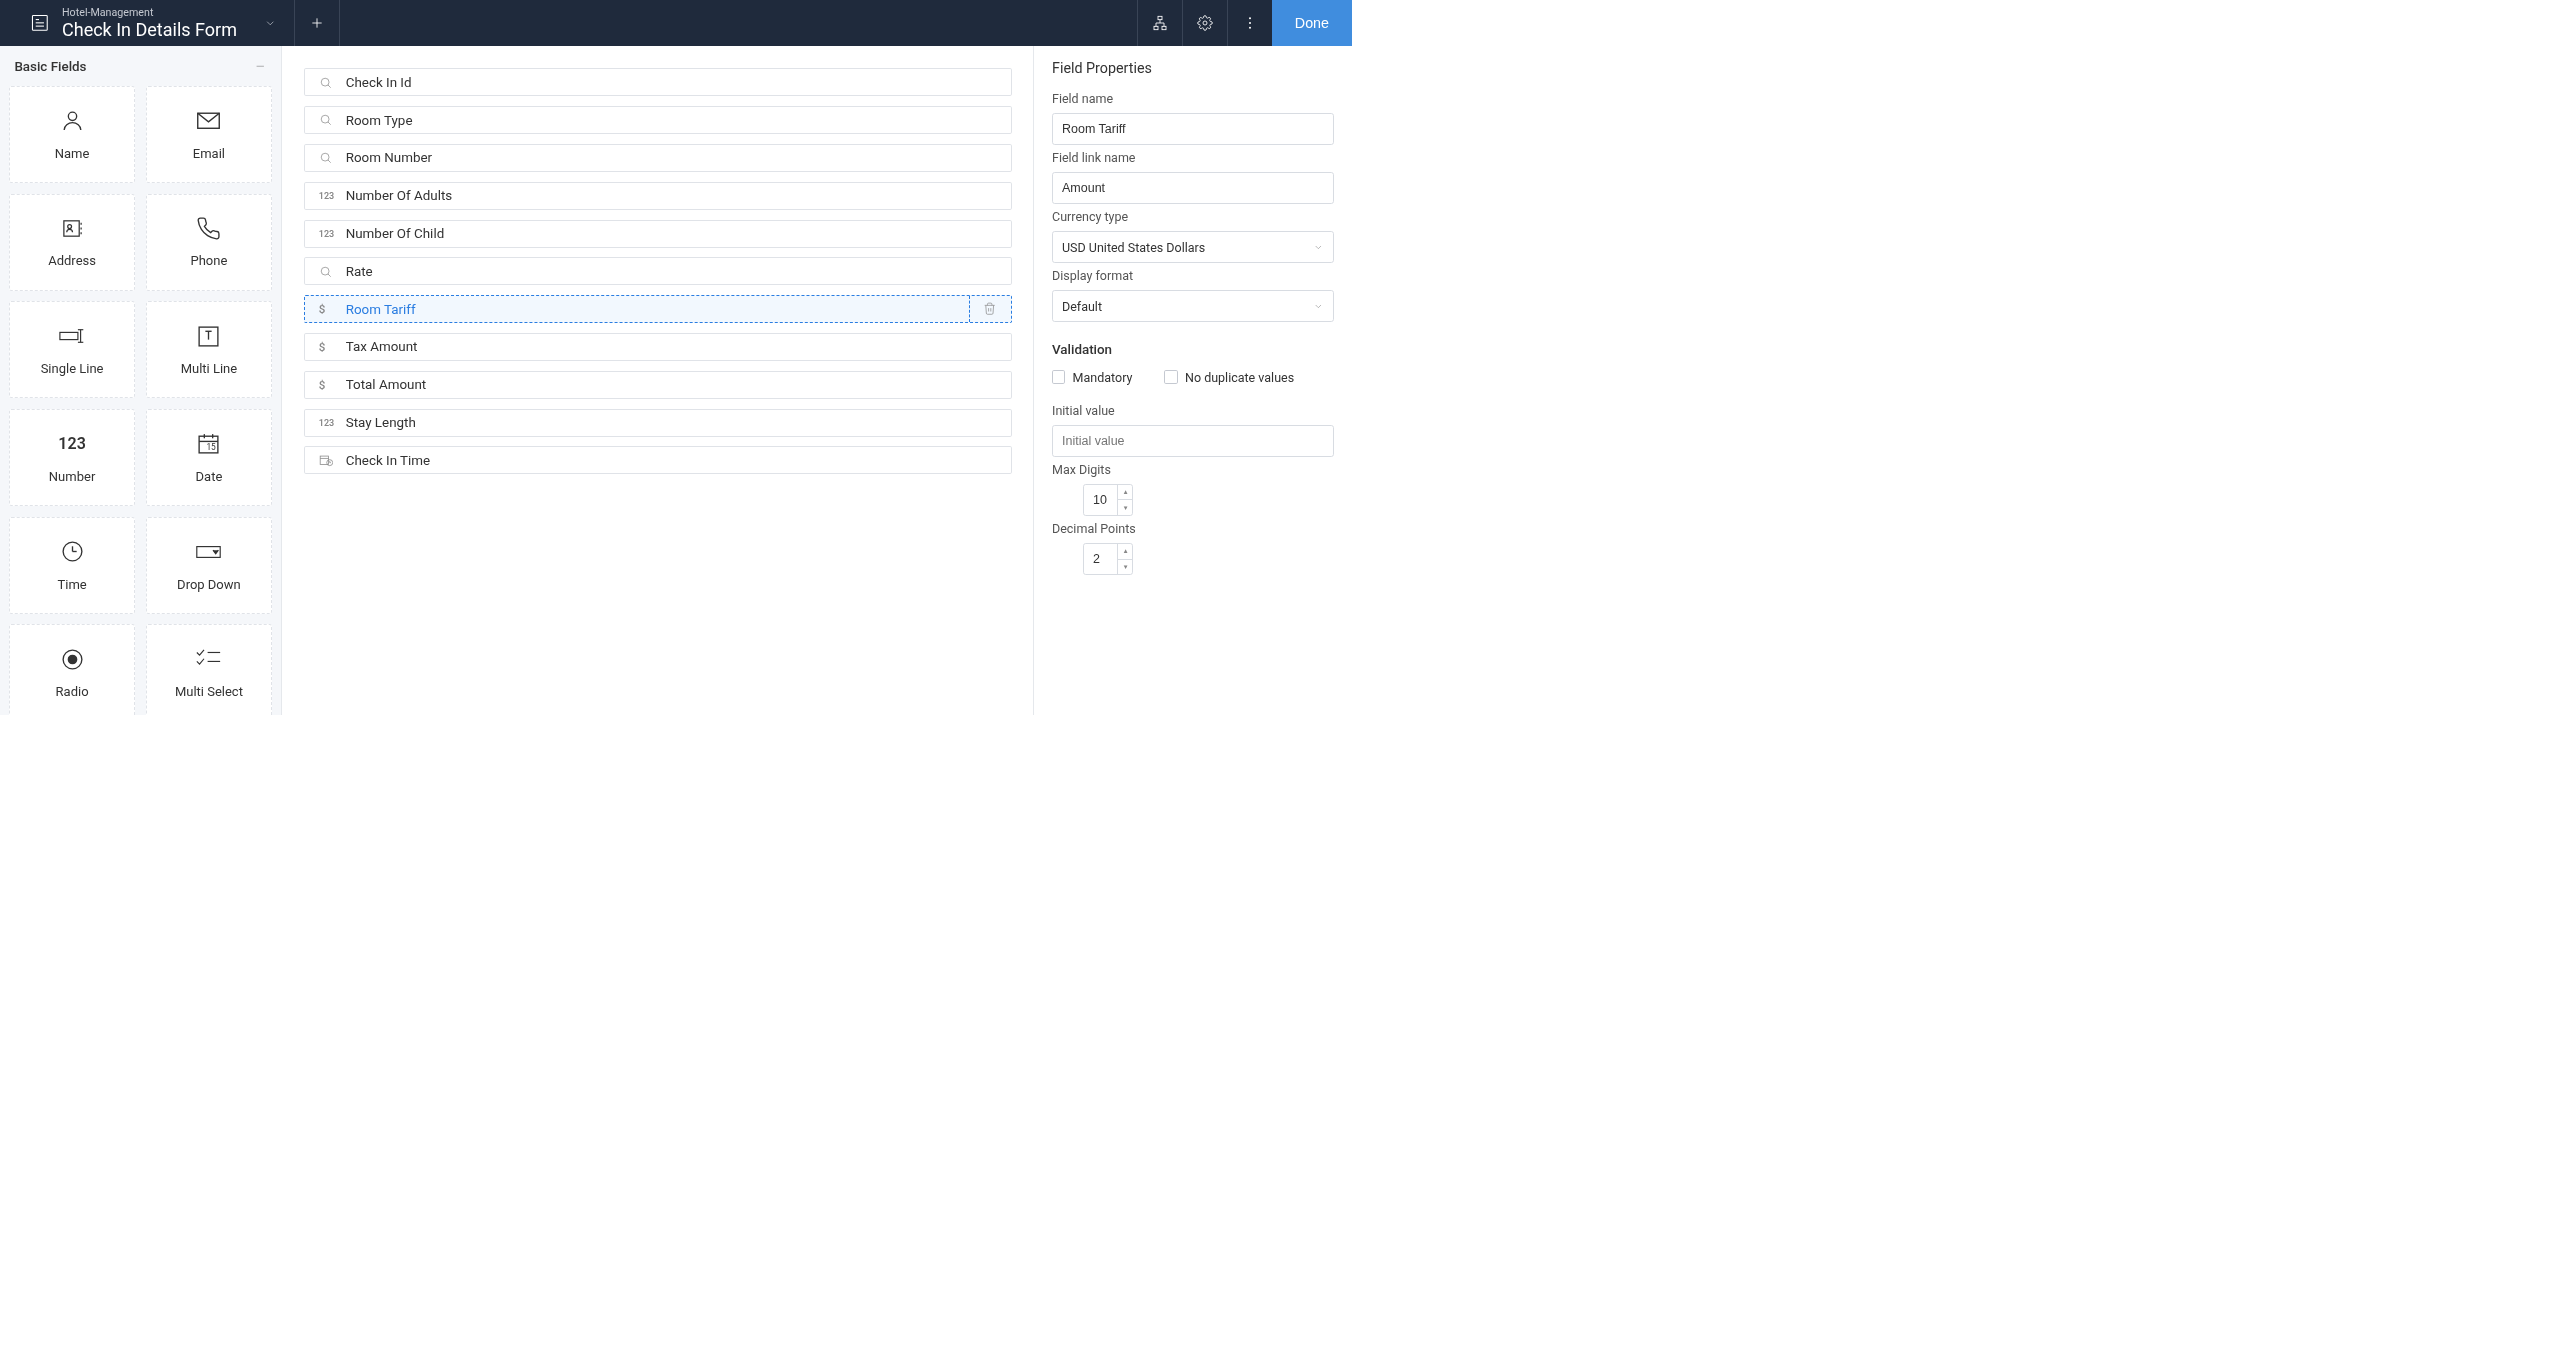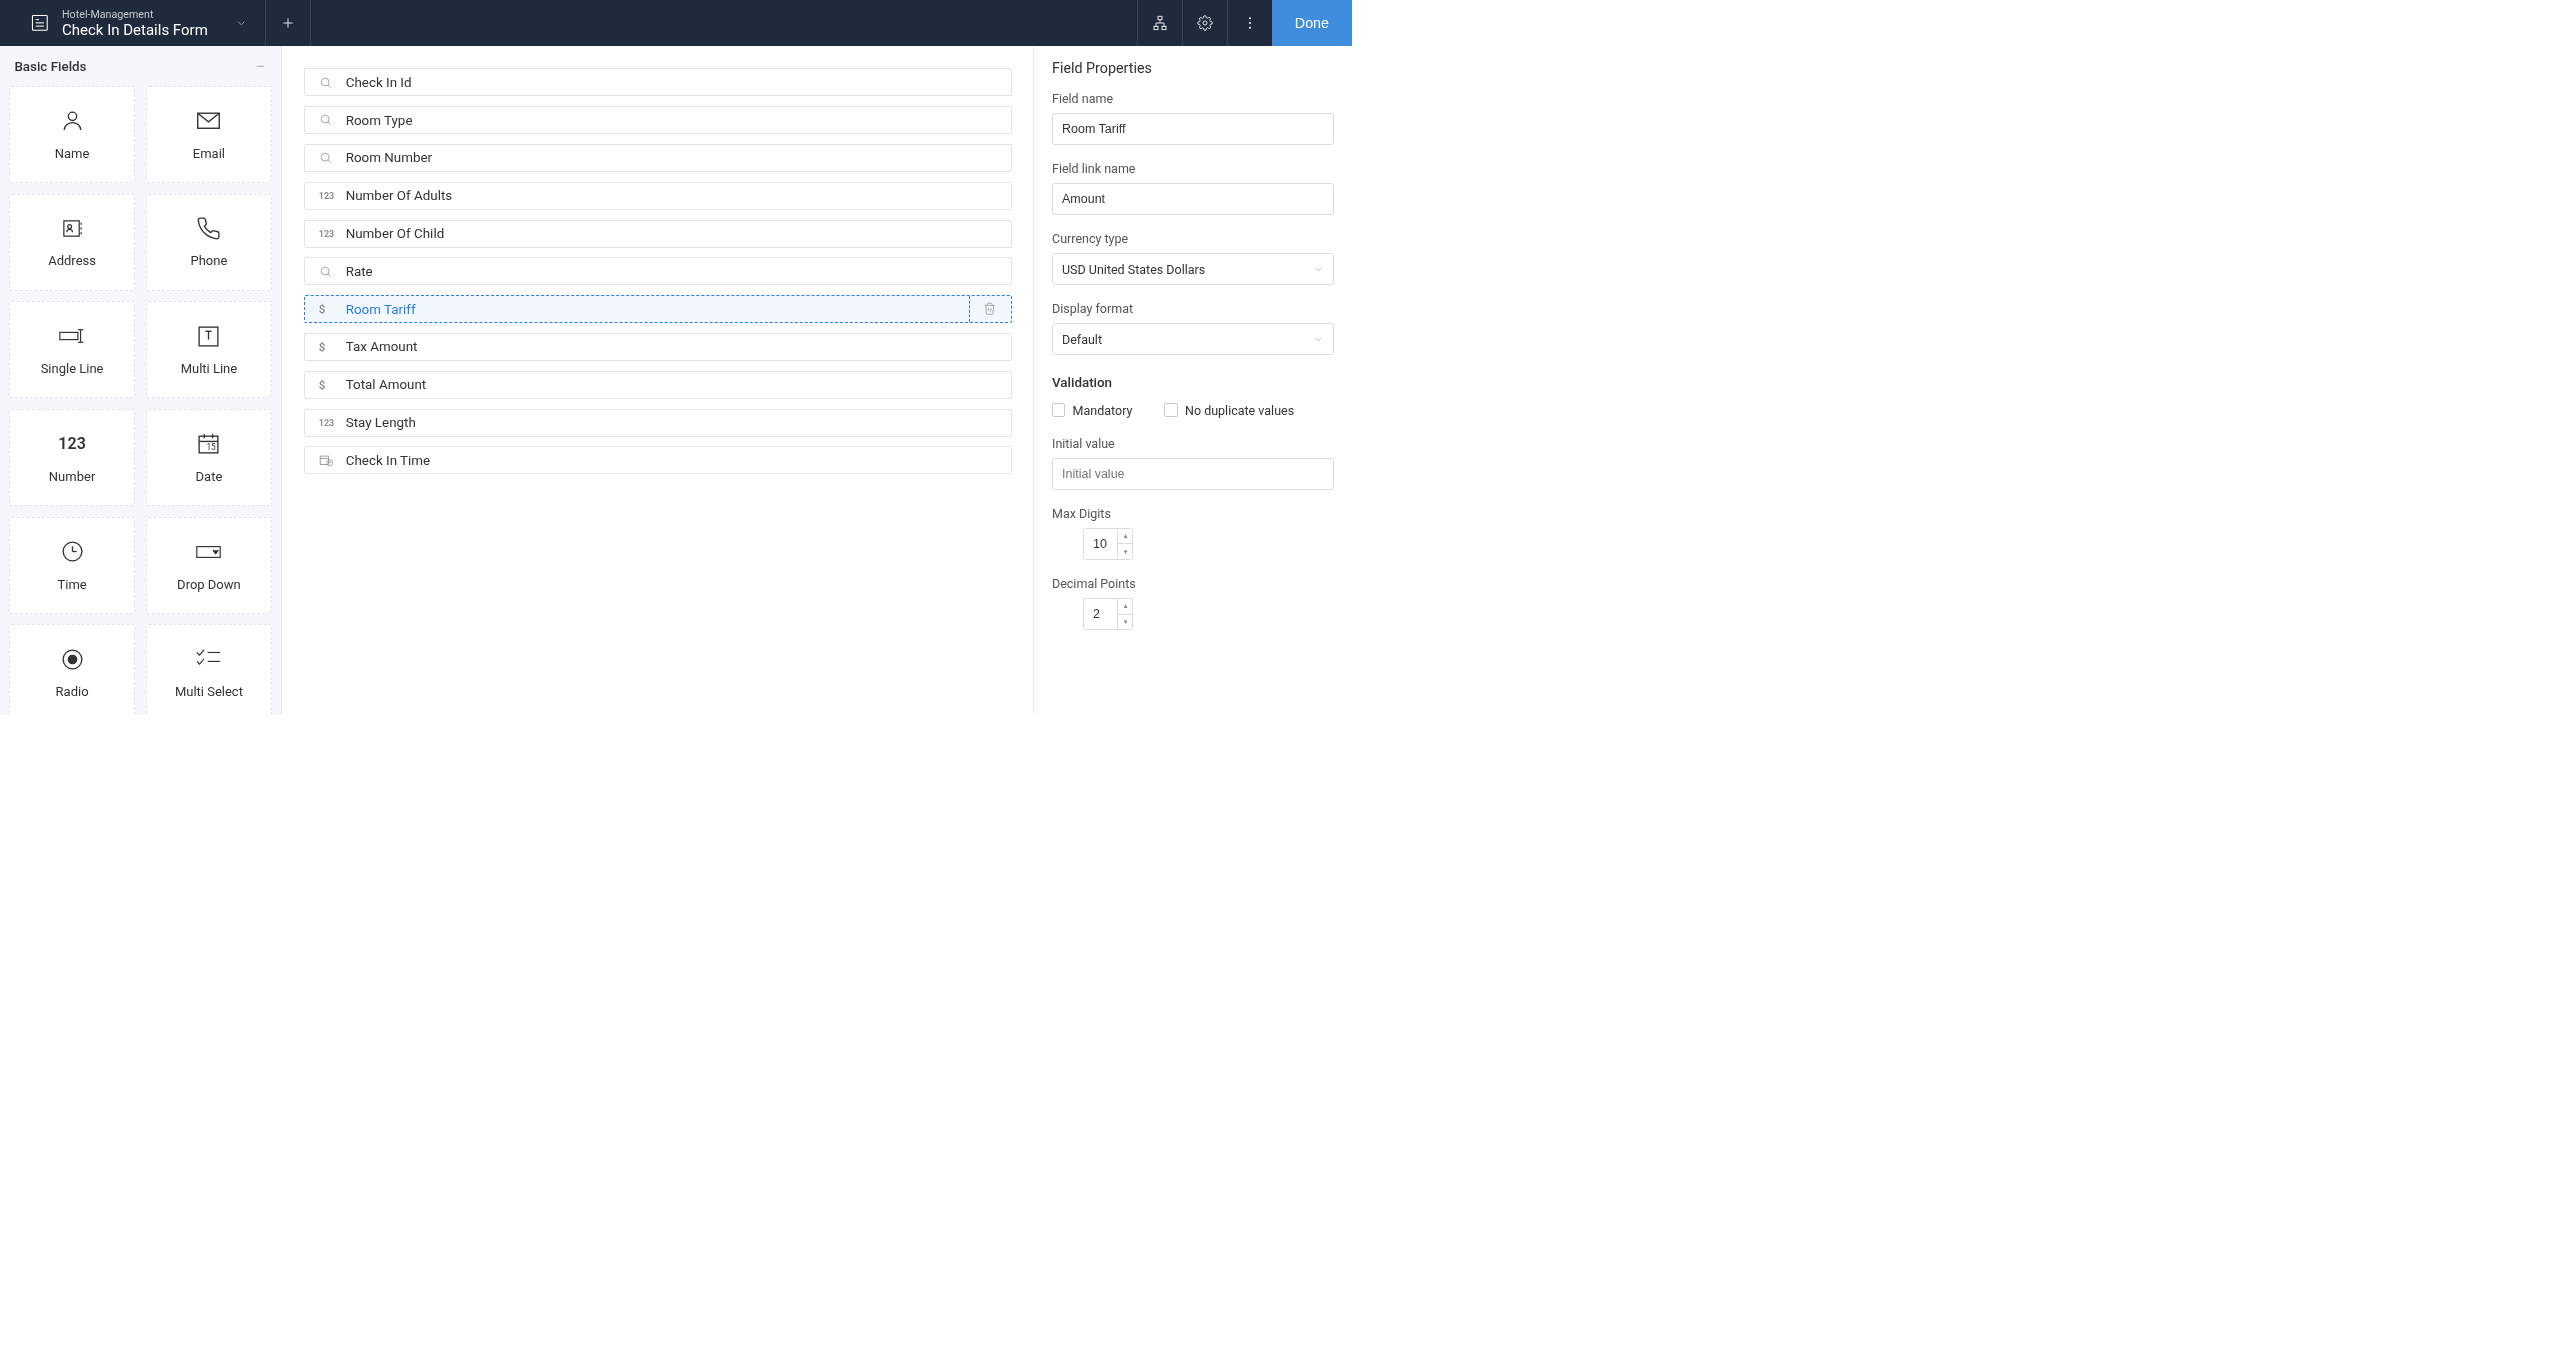--- a/index.html
+++ b/index.html
@@ -46,21 +46,21 @@
 .app-title-text {
   display: flex;
   flex-direction: column;
   margin-right: 27px;
 }
 .app-title-small {
   font-size: 10.7px;
   color: #c5c9d1;
 }
 .app-title-large {
-  font-size: 15px;
+  font-size: 18px;
   font-weight: 400;
 }
 .add-tab {
   width: 45px;
   height: 100%;
   display: flex;
   align-items: center;
   justify-content: center;
   border-right: 0.9px solid #394456;
 }
@@ -182,21 +182,21 @@
   width: 319px;
   border-left: 0.9px solid #e5e8ec;
   padding: 0 18px;
   overflow-y: auto;
 }
 .properties-title {
   font-size: 14.3px;
   padding: 14.3px 0 14.3px 0;
 }
 .form-group {
-  margin-bottom: 16px;
+  margin-bottom: 5px;
 }
 .form-label {
   font-size: 12.5px;
   color: #555;
   display: block;
   margin-bottom: 7.2px;
 }
 .text-input, .select-input {
   width: 100%;
   height: 32px;

